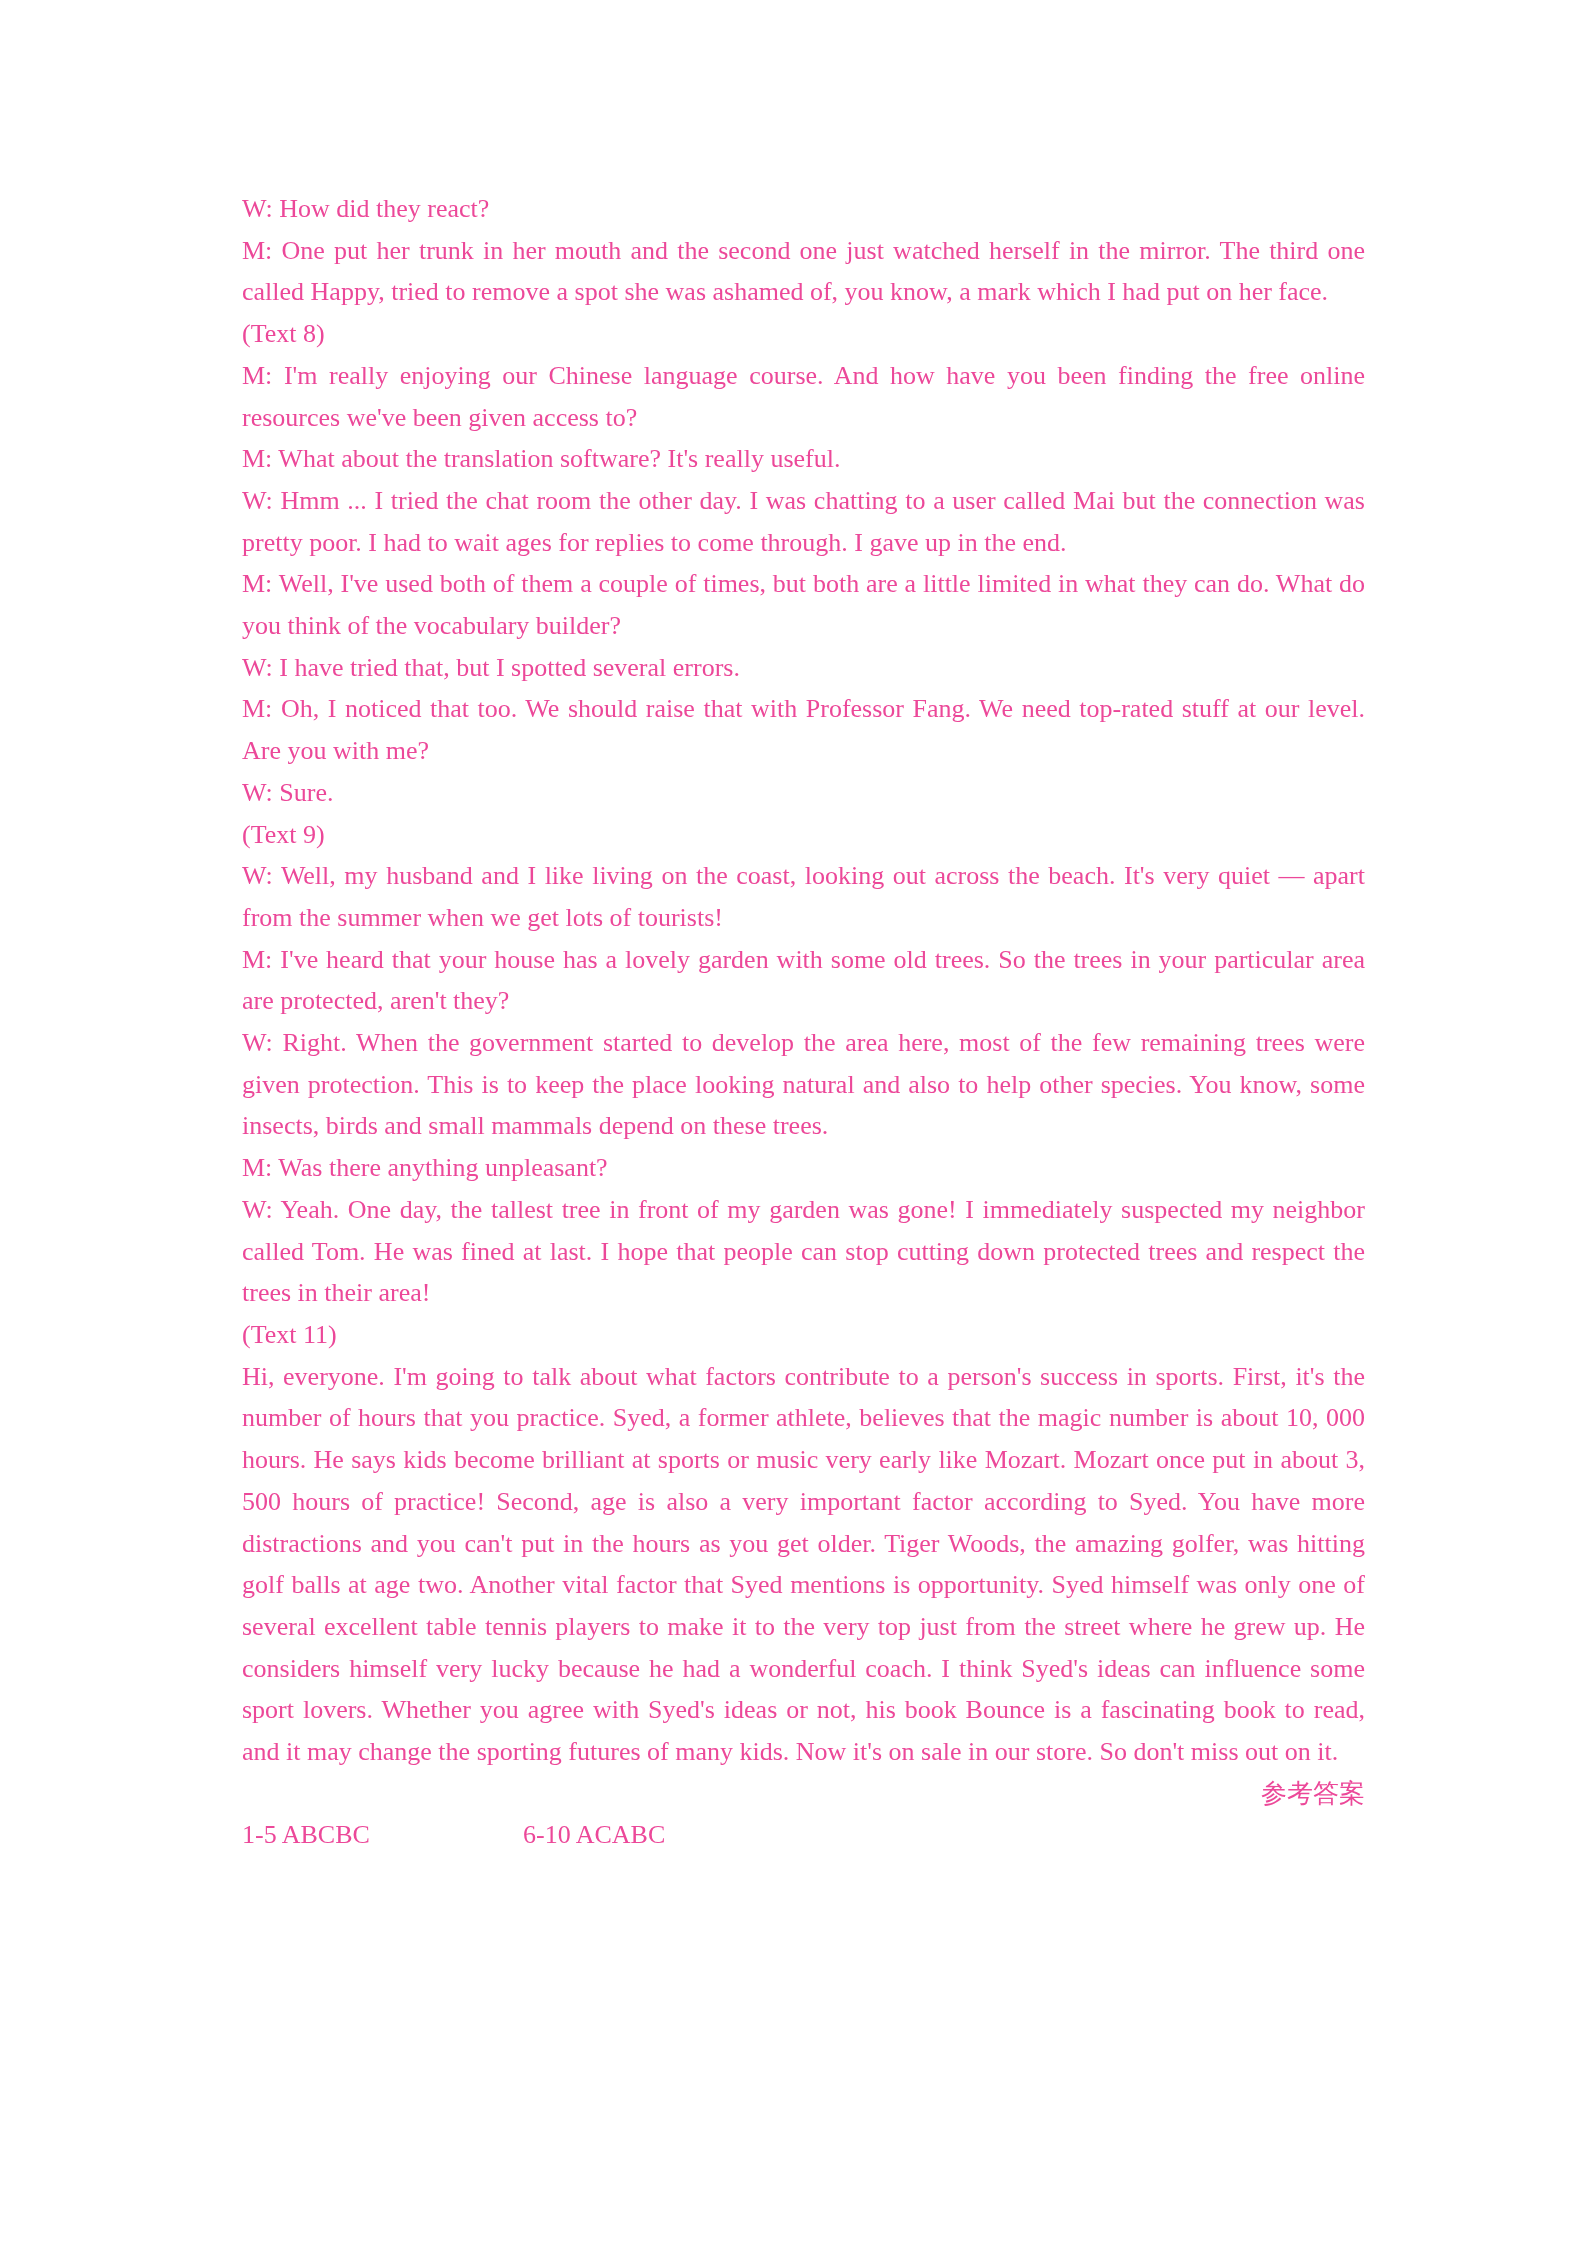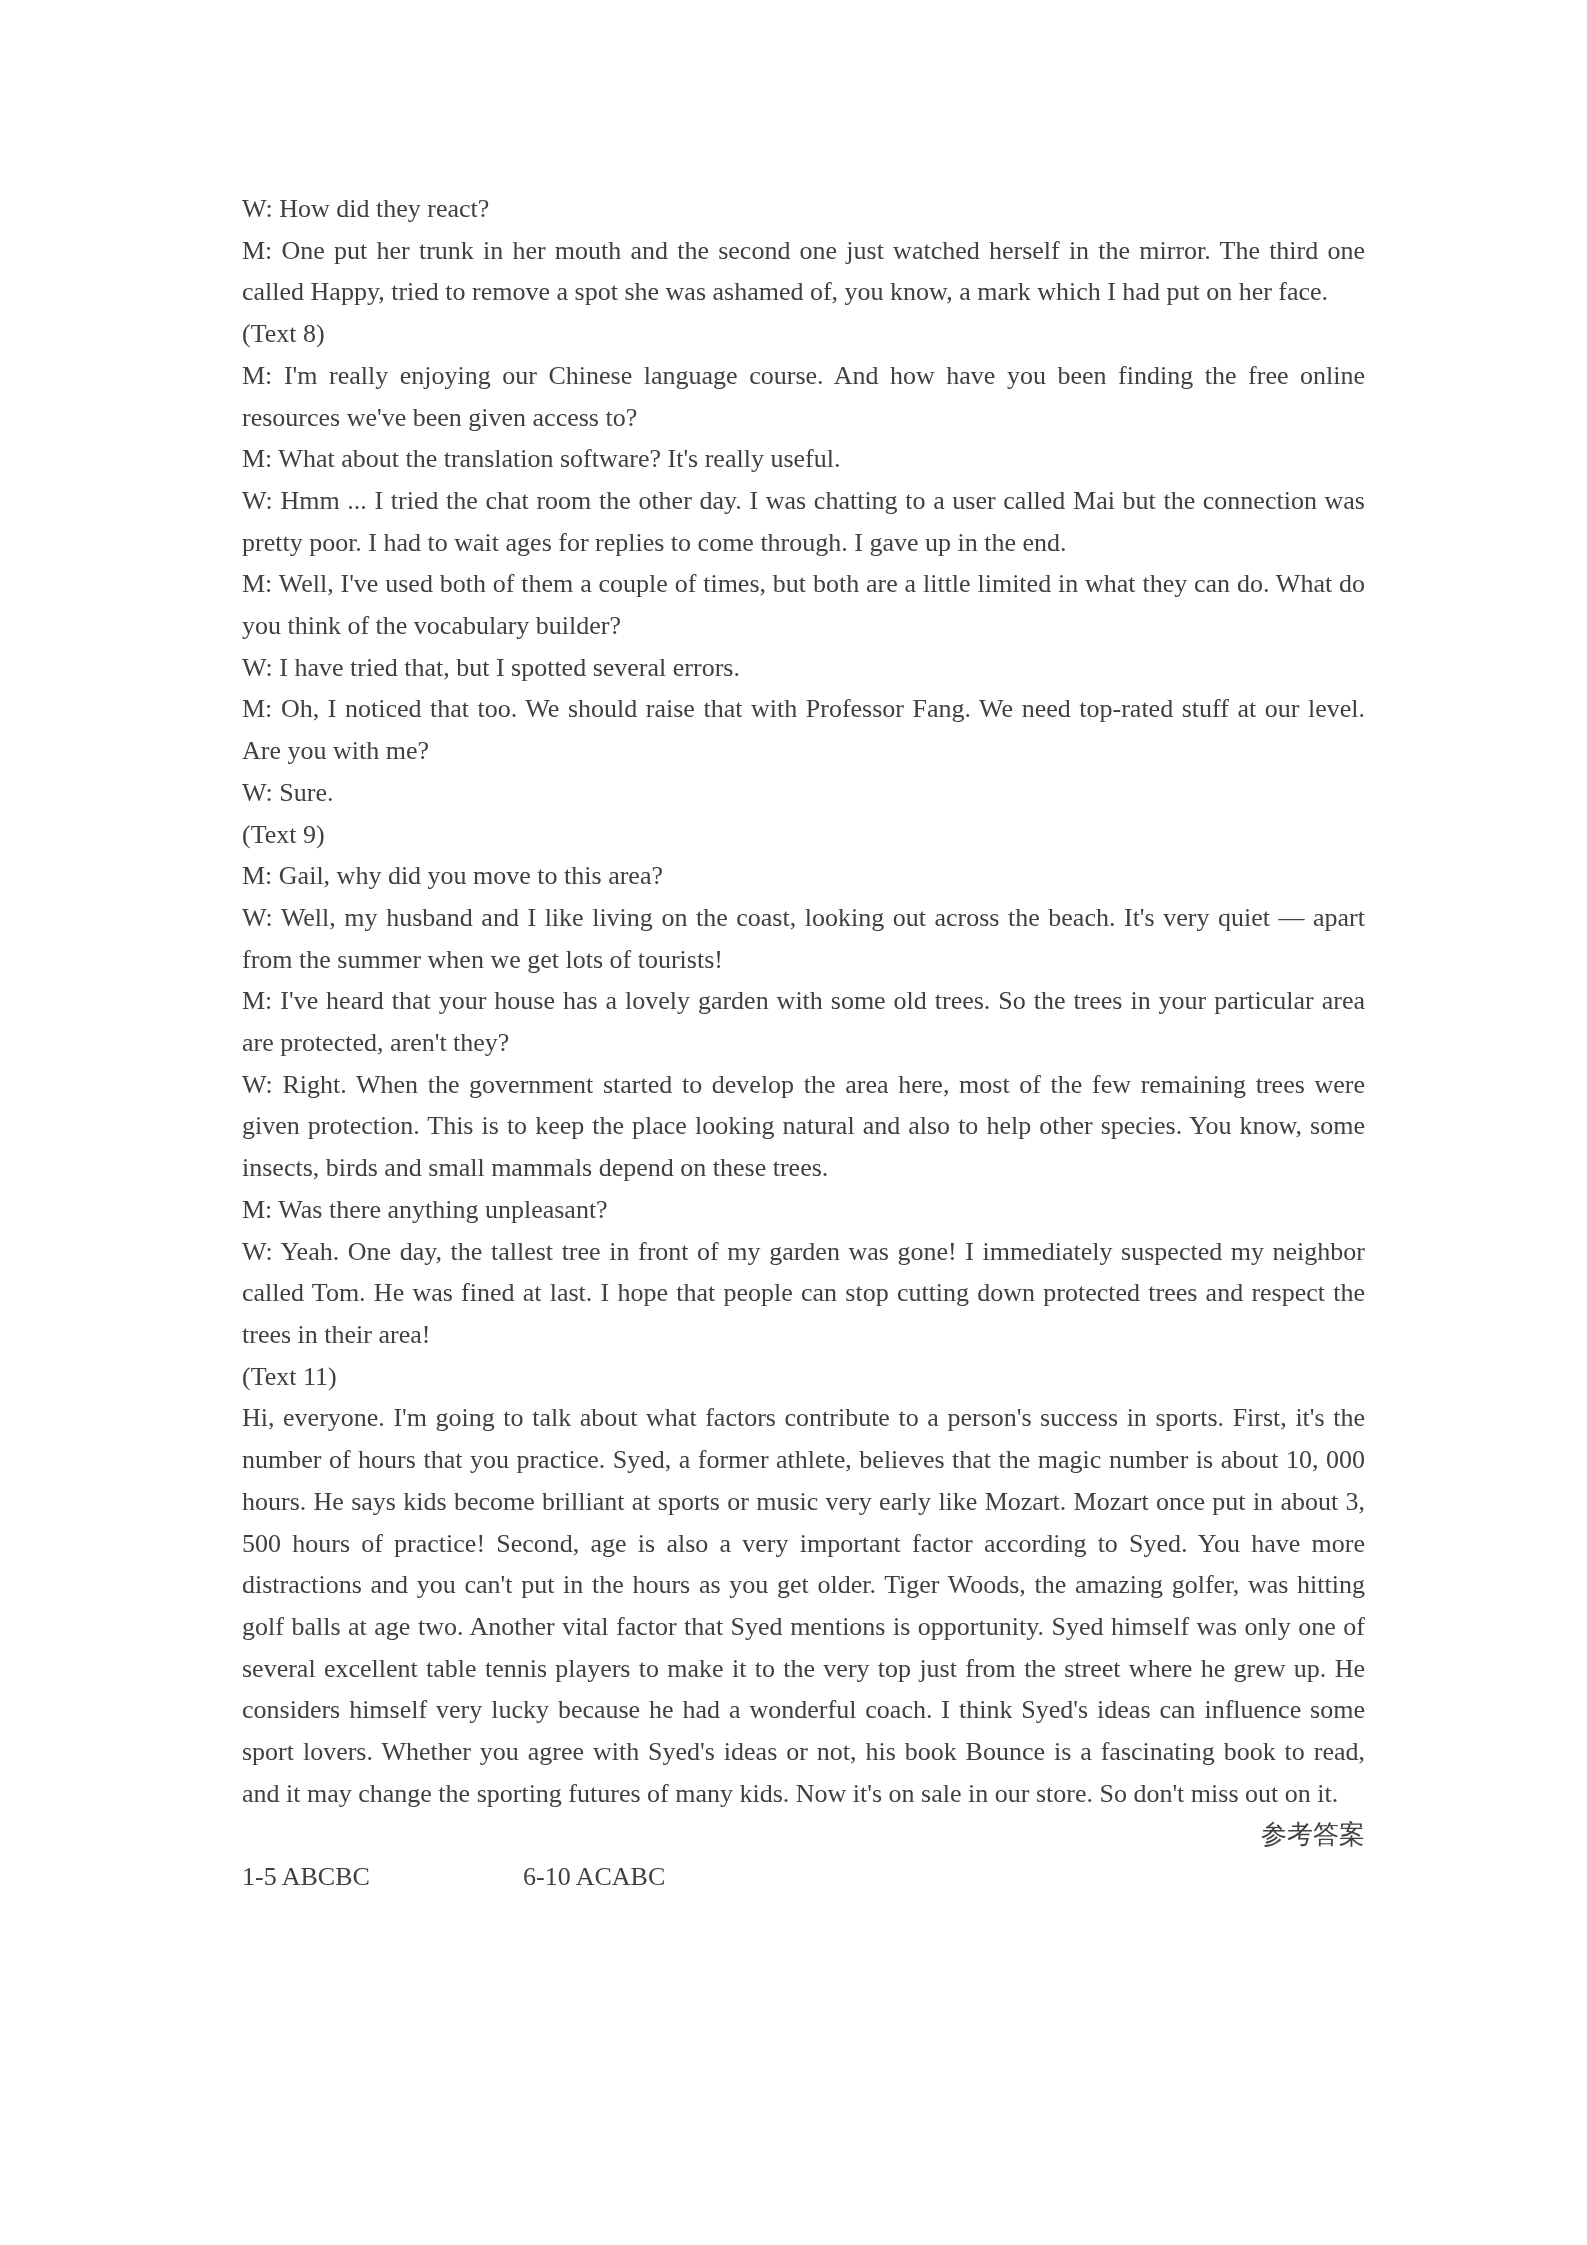--- a/index.html
+++ b/index.html
@@ -15,21 +15,21 @@
     overflow: hidden;
   }
   .doc-content {
     position: absolute;
     left: 242px;
     top: 188px;
     width: 1123px;
     font-family: "Liberation Serif", "DejaVu Serif", serif;
     font-size: 26px;
     line-height: 41.7px;
-    color: #404040;
+    color: #ec4899;
     text-align: justify;
   }
   .doc-content p {
     margin: 0;
     padding: 0;
   }
   .answer-row {
     text-align: left;
   }
   .answer-first {
@@ -49,21 +49,20 @@
     <p>M: One put her trunk in her mouth and the second one just watched herself in the mirror. The third one called Happy, tried to remove a spot she was ashamed of, you know, a mark which I had put on her face.</p>
     <p>(Text 8)</p>
     <p>M: I'm really enjoying our Chinese language course. And how have you been finding the free online resources we've been given access to?</p>
     <p>M: What about the translation software? It's really useful.</p>
     <p>W: Hmm ... I tried the chat room the other day. I was chatting to a user called Mai but the connection was pretty poor. I had to wait ages for replies to come through. I gave up in the end.</p>
     <p>M: Well, I've used both of them a couple of times, but both are a little limited in what they can do. What do you think of the vocabulary builder?</p>
     <p>W: I have tried that, but I spotted several errors.</p>
     <p>M: Oh, I noticed that too. We should raise that with Professor Fang. We need top-rated stuff at our level. Are you with me?</p>
     <p>W: Sure.</p>
     <p>(Text 9)</p>
-    <p>M: Gail, why did you move to this area?</p>
     <p>W: Well, my husband and I like living on the coast, looking out across the beach. It's very quiet — apart from the summer when we get lots of tourists!</p>
     <p>M: I've heard that your house has a lovely garden with some old trees. So the trees in your particular area are protected, aren't they?</p>
     <p>W: Right. When the government started to develop the area here, most of the few remaining trees were given protection. This is to keep the place looking natural and also to help other species. You know, some insects, birds and small mammals depend on these trees.</p>
     <p>M: Was there anything unpleasant?</p>
     <p>W: Yeah. One day, the tallest tree in front of my garden was gone! I immediately suspected my neighbor called Tom. He was fined at last. I hope that people can stop cutting down protected trees and respect the trees in their area!</p>
     <p>(Text 11)</p>
     <p>Hi, everyone. I'm going to talk about what factors contribute to a person's success in sports. First, it's the number of hours that you practice. Syed, a former athlete, believes that the magic number is about 10, 000 hours. He says kids become brilliant at sports or music very early like Mozart. Mozart once put in about 3, 500 hours of practice! Second, age is also a very important factor according to Syed. You have more distractions and you can't put in the hours as you get older. Tiger Woods, the amazing golfer, was hitting golf balls at age two. Another vital factor that Syed mentions is opportunity. Syed himself was only one of several excellent table tennis players to make it to the very top just from the street where he grew up. He considers himself very lucky because he had a wonderful coach. I think Syed's ideas can influence some sport lovers. Whether you agree with Syed's ideas or not, his book Bounce is a fascinating book to read, and it may change the sporting futures of many kids. Now it's on sale in our store. So don't miss out on it.</p>
     <p class="answer-heading">参考答案</p>
     <p class="answer-row">
       <span class="answer-first">1-5 ABCBC</span><span>6-10 ACABC</span>

